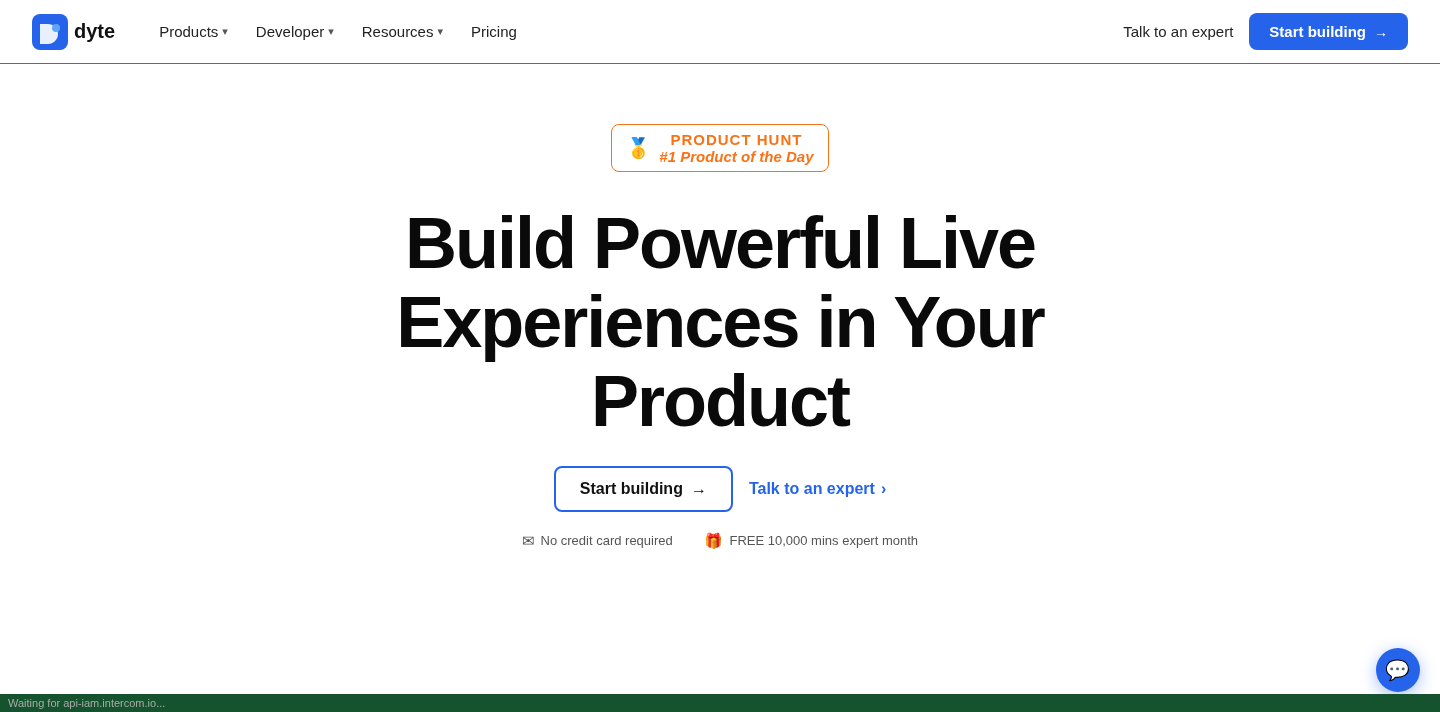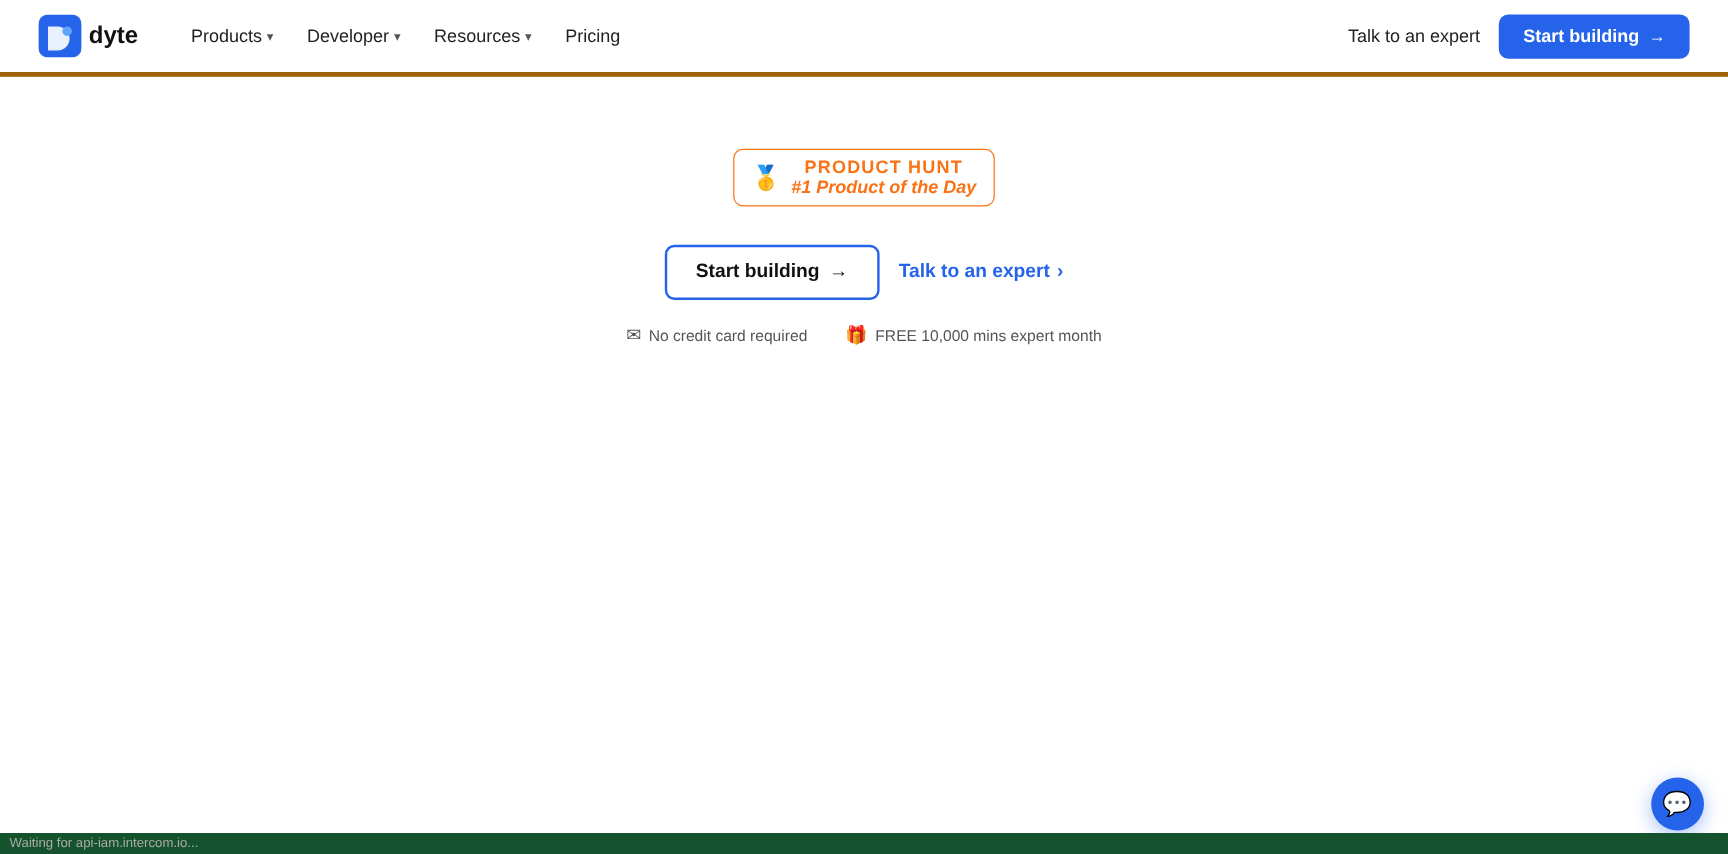--- a/index.html
+++ b/index.html
@@ -1,21 +1,21 @@
 <!DOCTYPE html>
 <html><head>
   <meta charset="utf-8">
   <style>
     * { margin: 0; padding: 0; box-sizing: border-box; }
     body { font-family: -apple-system, BlinkMacSystemFont, 'Segoe UI', sans-serif; background: #fff; color: #111; overflow-x: hidden; }
 
     
     nav {
       display: flex; align-items: center; justify-content: space-between;
-      padding: 0 32px; height: 64px; border-bottom: 4px solid #a16207;
+      padding: 0 32px; height: 64px; border-bottom: 1px solid #a16207;
       position: sticky; top: 0; background: #fff; z-index: 100;
     }
     .nav-left { display: flex; align-items: center; gap: 32px; }
     .nav-logo { display: flex; align-items: center; gap: 6px; text-decoration: none; }
     .logo-icon { width: 36px; height: 36px; }
     .logo-text { font-size: 20px; font-weight: 700; color: #111; }
     .nav-links { display: flex; align-items: center; gap: 4px; justify-content: center; }
     .nav-link {
       display: flex; align-items: center; gap: 4px;
       padding: 8px 12px; font-size: 15px; color: #222; cursor: pointer;
@@ -121,20 +121,24 @@
 
 <section class="hero">
   <div class="product-hunt-badge">
     <span class="ph-icon">🥇</span>
     <div>
       <div class="ph-label">PRODUCT HUNT</div>
       <div class="ph-title">#1 Product of the Day</div>
     </div>
   </div>
 
+  <h1 class="hero-heading">
+    <span>Build Powerful Live</span><br>
+    <span>Experiences in Your Product</span>
+  </h1>
 
 
   <div class="hero-actions">
     <button class="hero-start-btn">
       <span>Start building</span>
       <span>→</span>
     </button>
     <a class="hero-talk-link" href="#">
       <span>Talk to an expert</span>
       <span>›</span>

